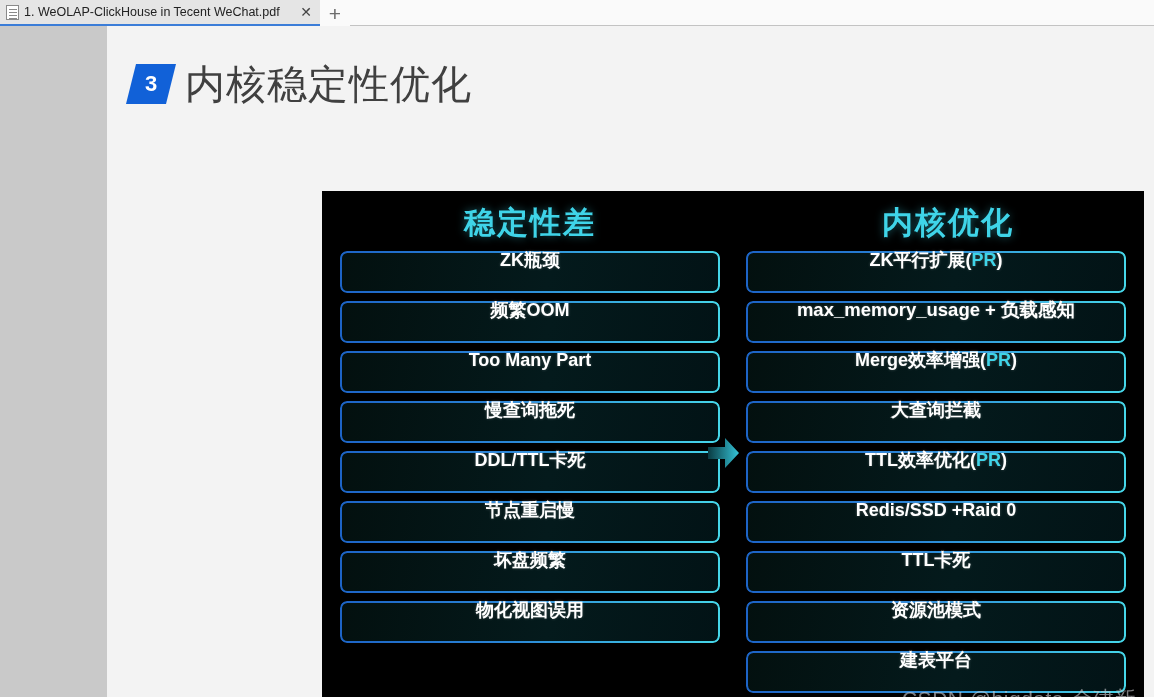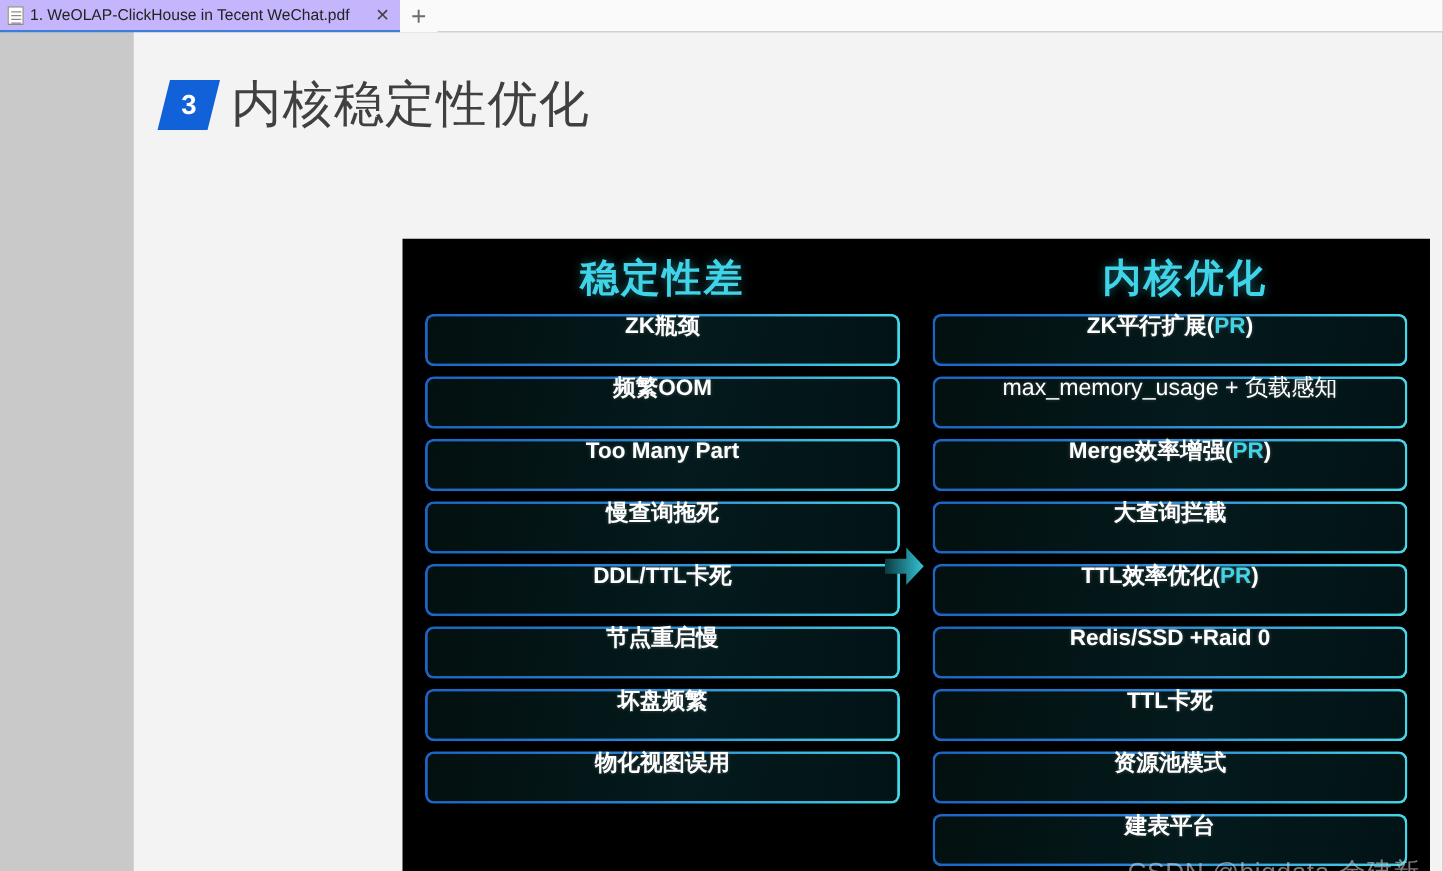--- a/index.html
+++ b/index.html
@@ -15,21 +15,21 @@
   .tabbar {
     position: absolute; left: 0; top: 0;
     width: 1154px; height: 26px;
     background: #fafafa;
     display: flex; align-items: flex-end;
   }
   .tab {
     position: relative;
     height: 26px;
     display: flex; align-items: center;
-    background: #c4b5fd;
+    background: #e5e5e5;
     border-bottom: 2px solid #3b7dd8;
     padding: 0 4px 0 6px;
     min-width: 320px;
   }
   .tab-favicon {
     width: 13px; height: 15px;
     flex: 0 0 13px;
     background: #ffffff;
     border: 1px solid #8a8a8a;
     position: relative;
@@ -170,21 +170,21 @@
   .cell-text {
     position: relative;
     font-size: 18px;
     font-weight: bold;
     color: #ffffff;
     white-space: nowrap;
     line-height: 1;
     text-shadow: 0 0 3px rgba(255,255,255,0.25);
   }
   .cell-text.light {
-    font-weight: normal;
+    font-weight: bold;
     font-size: 18.5px;
   }
   .pr { color: #3fd4e8; }
 
   
   .arrow {
     position: absolute;
     left: 386px; top: 245px;
     width: 32px; height: 34px;
   }

